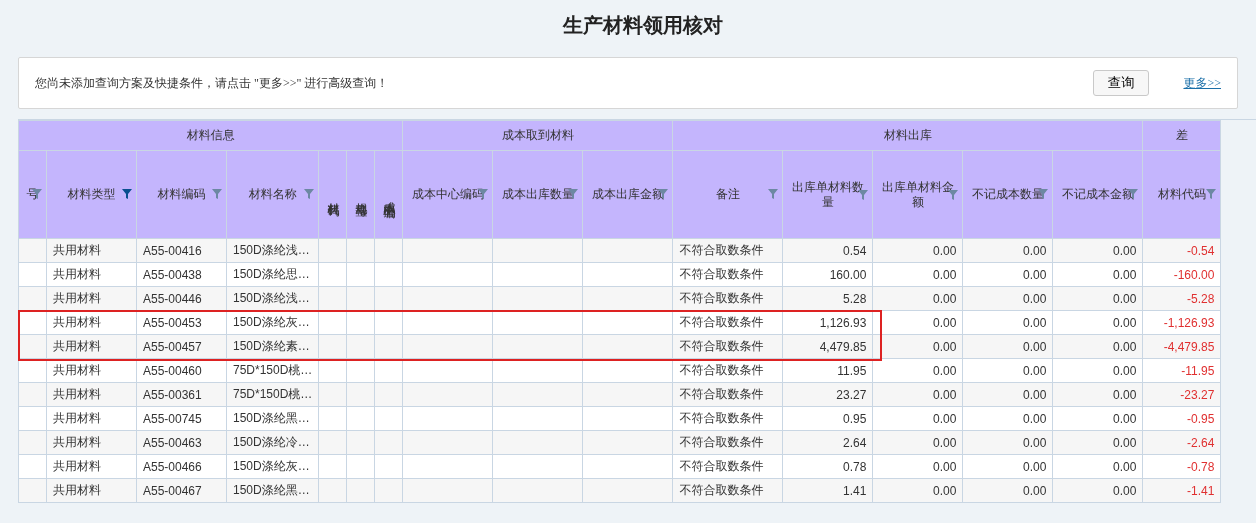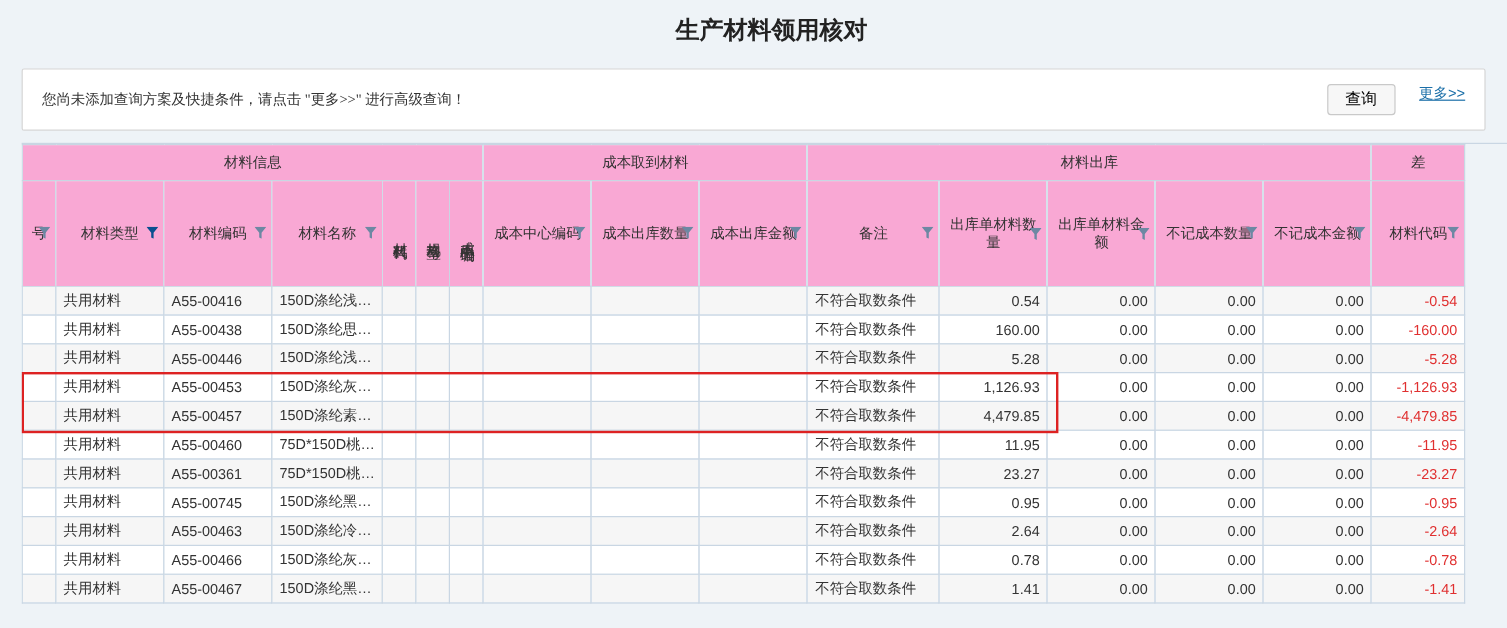--- a/index.html
+++ b/index.html
@@ -23,53 +23,53 @@
     margin: 0 18px 10px;
     background: #fff;
     border: 1px solid #d6d6d6;
     border-radius: 2px;
     padding: 12px 16px;
     display: flex;
     align-items: center;
     justify-content: space-between;
   }
   .filter-msg { color: #333; font-family: SimSun, serif; }
-  .filter-right { display: flex; align-items: flex-start; gap: 20px; }
+  .filter-right { display: flex; align-items: center; gap: 34px; }
   .btn {
     background: #f7f7f7;
     border: 1px solid #c9c9c9;
     border-radius: 3px;
     padding: 3px 14px;
     cursor: pointer;
     font-family: SimSun, serif;
   }
   .more-link {
     color: #1b6fa8;
     text-decoration: underline;
     cursor: pointer;
-    font-family: Liberation Mono, monospace;
+    font-family: Liberation Serif, serif;
   }
   .table-wrap {
     margin: 0 0 0 18px;
     overflow: auto;
     border-top: 1px solid #c9d6e3;
     position: relative;
   }
   table {
     border-collapse: collapse;
     table-layout: fixed;
   }
   th, td {
     border: 1px solid #c9d6e3;
     padding: 0;
     background: #fff;
     vertical-align: middle;
   }
   th {
-    background: #f9a8d4;
+    background: #c4b5fd;
     font-weight: normal;
     color: #333;
     font-family: SimSun, serif;
     position: relative;
   }
   .th-inner {
     display: flex;
     align-items: center;
     justify-content: center;
     height: 100%;

